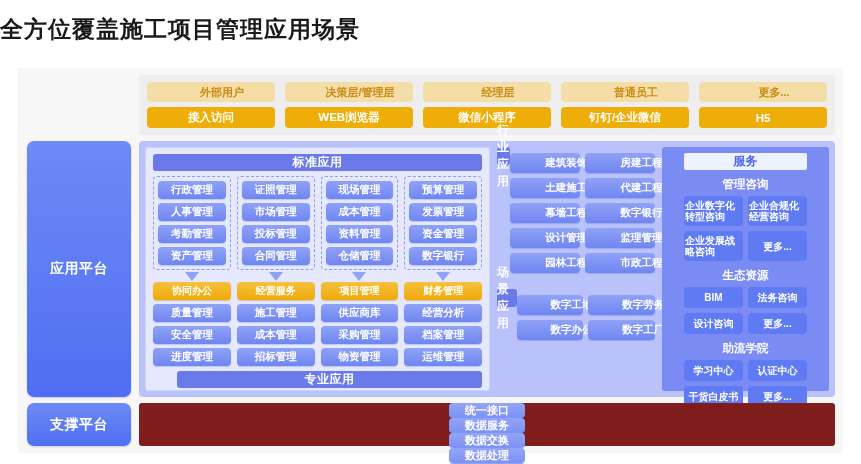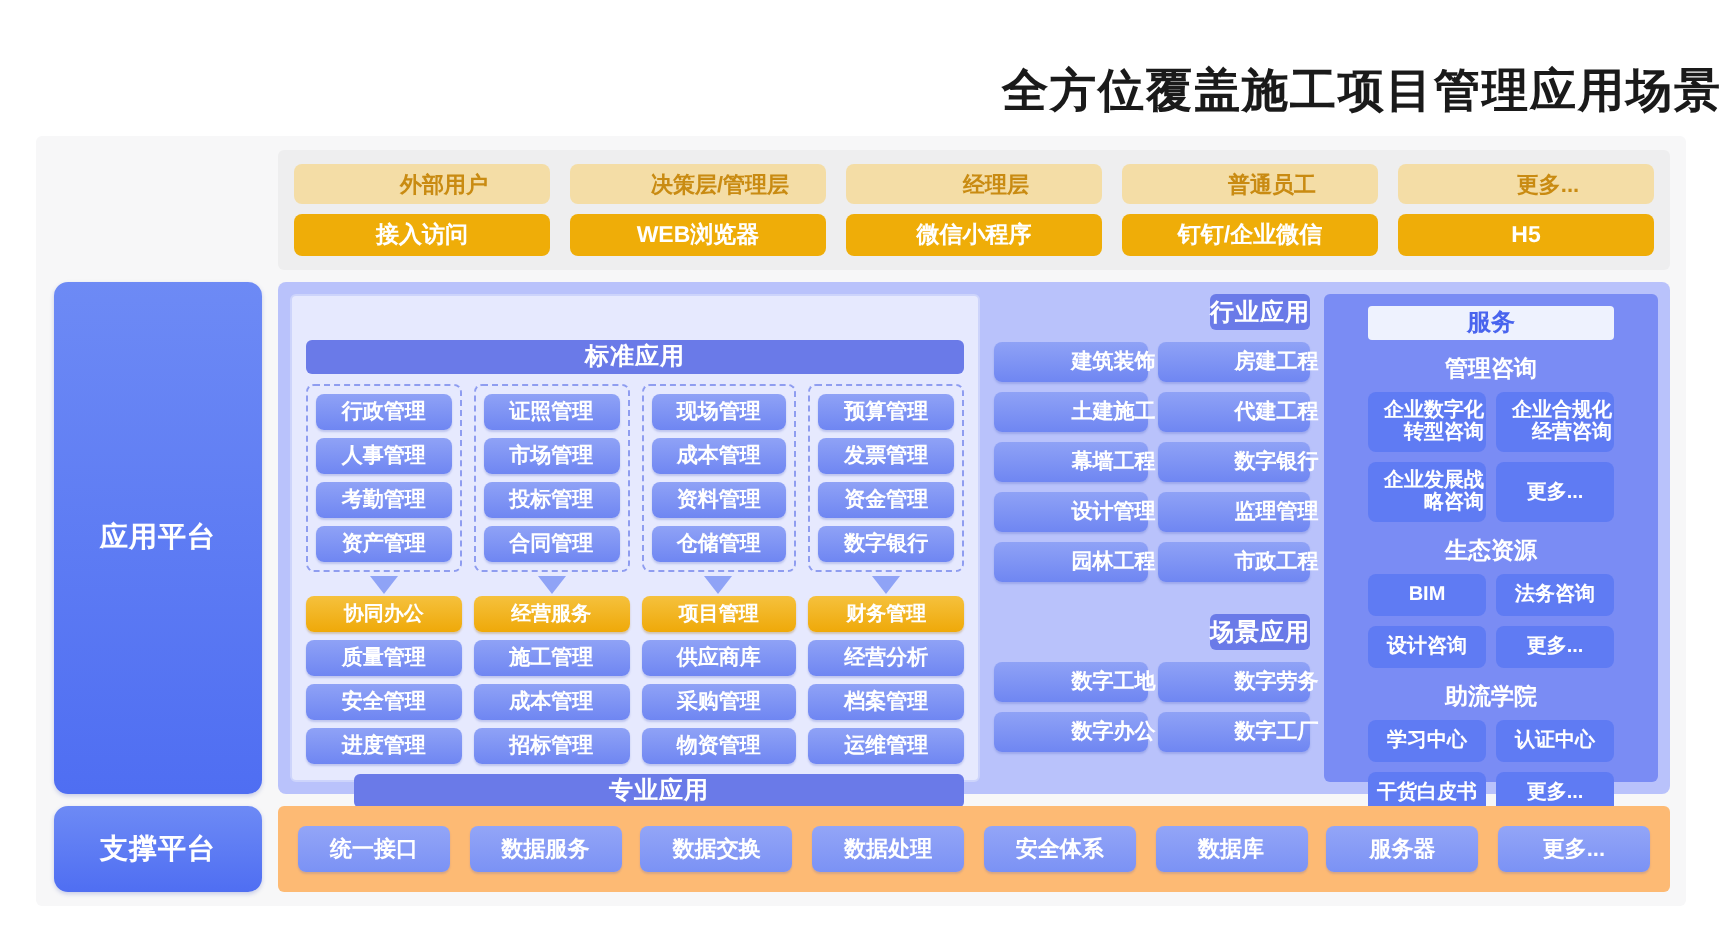--- a/index.html
+++ b/index.html
@@ -5,26 +5,26 @@
   * { box-sizing: border-box; margin: 0; padding: 0; }
   body {
     width: 861px; height: 464px;
     background: #ffffff;
     font-family: "Liberation Sans", "DejaVu Sans", sans-serif;
     overflow: hidden;
   }
   .page { position: relative; width: 861px; height: 464px; }
 
   .page-title {
-    text-align: right;
+    text-align: left;
     font-size: 23px;
     font-weight: bold;
     color: #1a1a1a;
     letter-spacing: 1px;
-    padding-top: 26px;
+    padding-top: 10px;
     height: 50px;
     line-height: 38px;
   }
 
   .board {
     position: absolute;
     left: 18px; top: 68px;
     width: 825px; height: 385px;
     background: #f7f7f8;
     border-radius: 3px;
@@ -76,21 +76,21 @@
     padding: 6px;
     display: flex; gap: 7px;
   }
 
   
   .apps-panel {
     width: 345px; height: 100%;
     background: #e6e9fe;
     border: 1px solid #cdd4fb;
     border-radius: 3px;
-    padding: 22px 7px;
+    padding: 6px 7px;
     display: flex; flex-direction: column;
   }
   .section-bar {
     height: 18px; border-radius: 3px;
     background: #6a7ae8;
     color: #ffffff; font-size: 12px; font-weight: bold;
     display: flex; align-items: center; justify-content: center;
     letter-spacing: .5px;
   }
   .std-wrap { display: flex; gap: 6px; margin-top: 5px; }
@@ -124,21 +124,21 @@
     background: linear-gradient(180deg, #f5c13d 0%, #efa909 100%);
     color: #ffffff; font-size: 10px; font-weight: bold;
     display: flex; align-items: center; justify-content: center;
     box-shadow: 0 1px 1px rgba(160,110,10,.3);
     white-space: nowrap;
   }
   .pro-bar { margin-top: 5px; margin-left: 24px; }
 
   
   .mid-col { width: 158px; display: flex; flex-direction: column; }
-  .mini-panel { display: flex; flex-direction: column; align-items: flex-end; }
+  .mini-panel { display: flex; flex-direction: row; }
   .mini-grid { display: flex; flex-wrap: wrap; gap: 5px; margin-top: 6px; }
   .mini-grid .chip { width: calc(50% - 2.5px); height: 20px; font-size: 10.5px; padding-left: 43px; }
   .scene-gap { height: 16px; }
 
   
   .svc-panel {
     flex: 1;
     background: #7a8cf4;
     border-radius: 3px;
     padding: 6px 22px;
@@ -155,31 +155,32 @@
     text-align: center; margin: 7px 0 4px;
   }
   .svc-grid { display: flex; flex-wrap: wrap; gap: 5px; }
   .svc-chip {
     width: calc(50% - 2.5px);
     min-height: 21px;
     border-radius: 4px;
     background: #5f7bf3;
     color: #ffffff; font-size: 10px; font-weight: bold;
     display: flex; align-items: center; justify-content: center;
-    text-align: right; line-height: 11px; padding: 2px 1px;
+    text-align: left; line-height: 11px; padding: 2px 1px;
   }
   .svc-chip.tall { min-height: 30px; }
 
   
   .support-strip {
     position: absolute; left: 121px; top: 335px;
     width: 696px; height: 43px;
-    background: #fdba74; border-radius: 3px;
+    background: #7f1d1d; border-radius: 3px;
     display: flex; align-items: center; justify-content: space-between;
     padding: 0 10px;
+    flex-direction: column;
   }
   .sup-chip {
     width: 76px; height: 23px; border-radius: 4px;
     background: linear-gradient(180deg, #93a5f7 0%, #7b92f5 100%);
     color: #ffffff; font-size: 11px; font-weight: bold;
     display: flex; align-items: center; justify-content: center;
     box-shadow: 0 1px 1px rgba(70,90,190,.2);
   }
 </style>
 </head>

